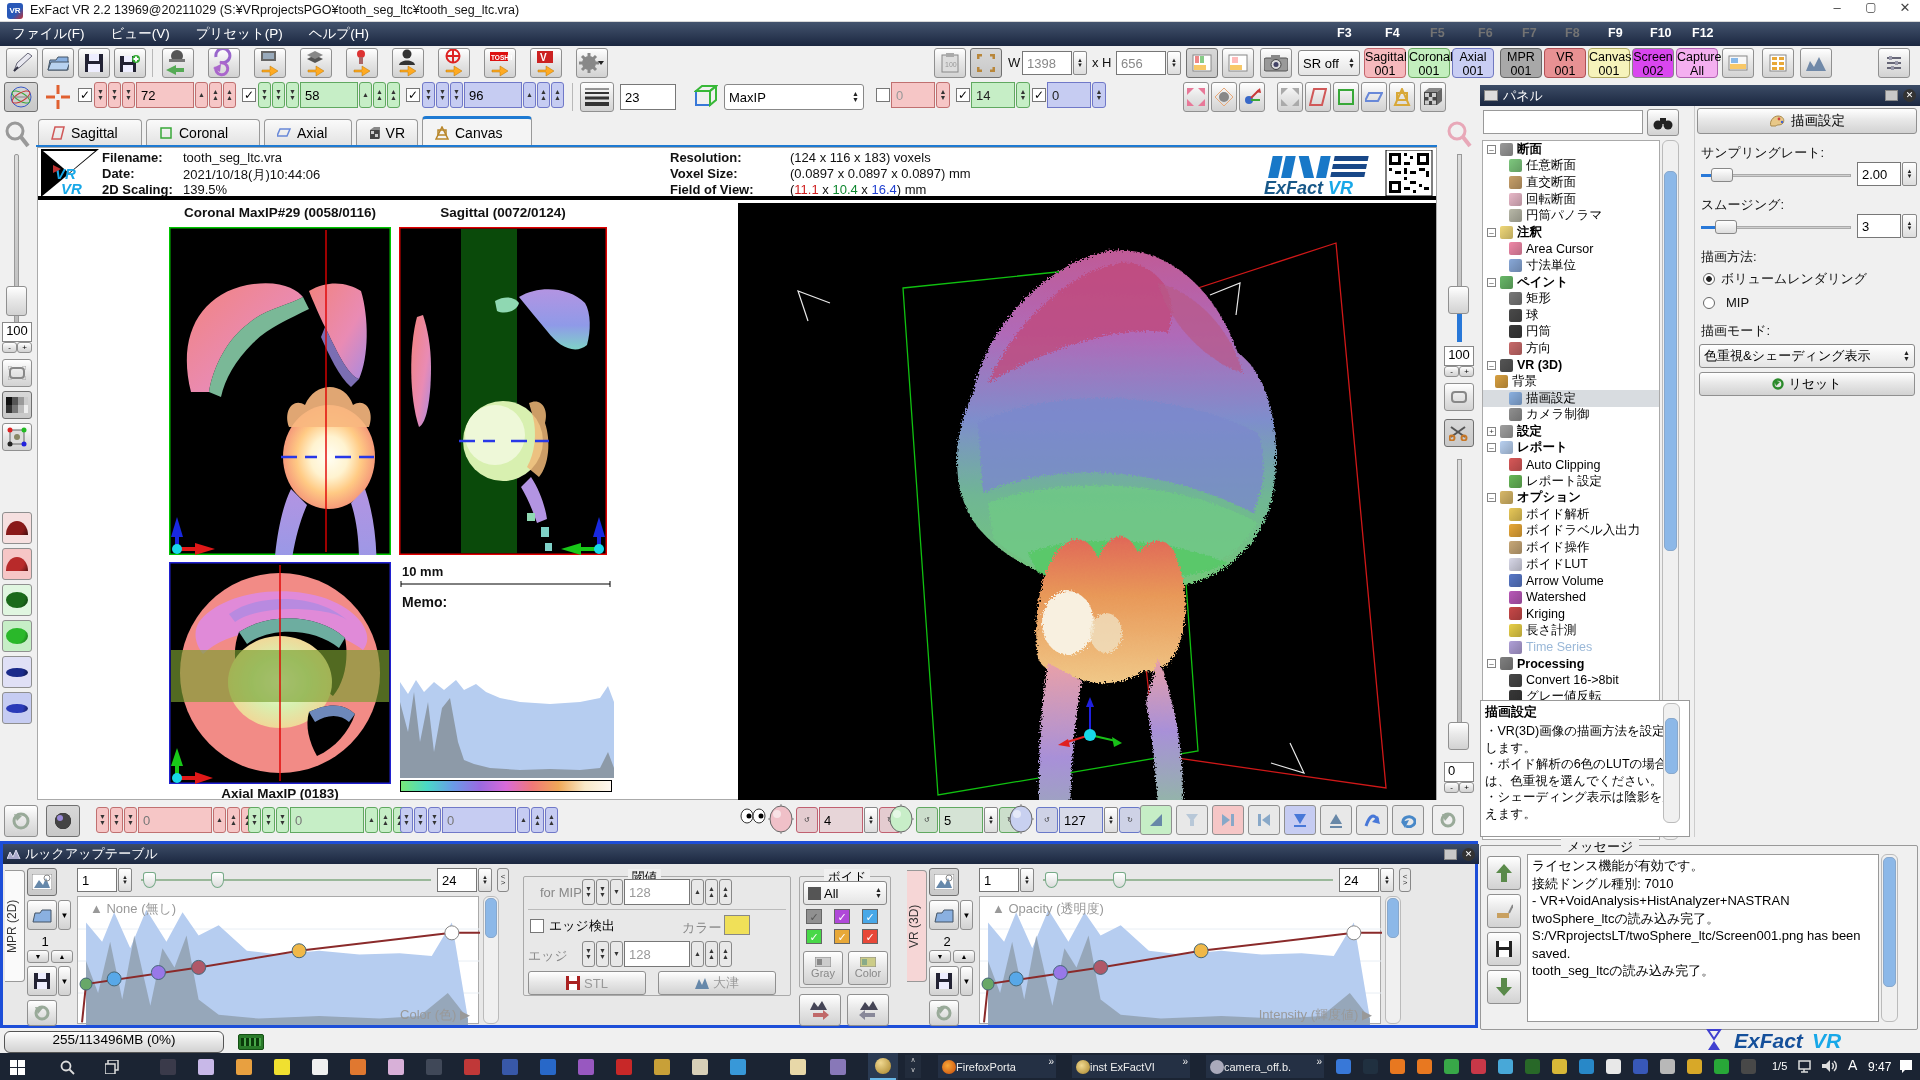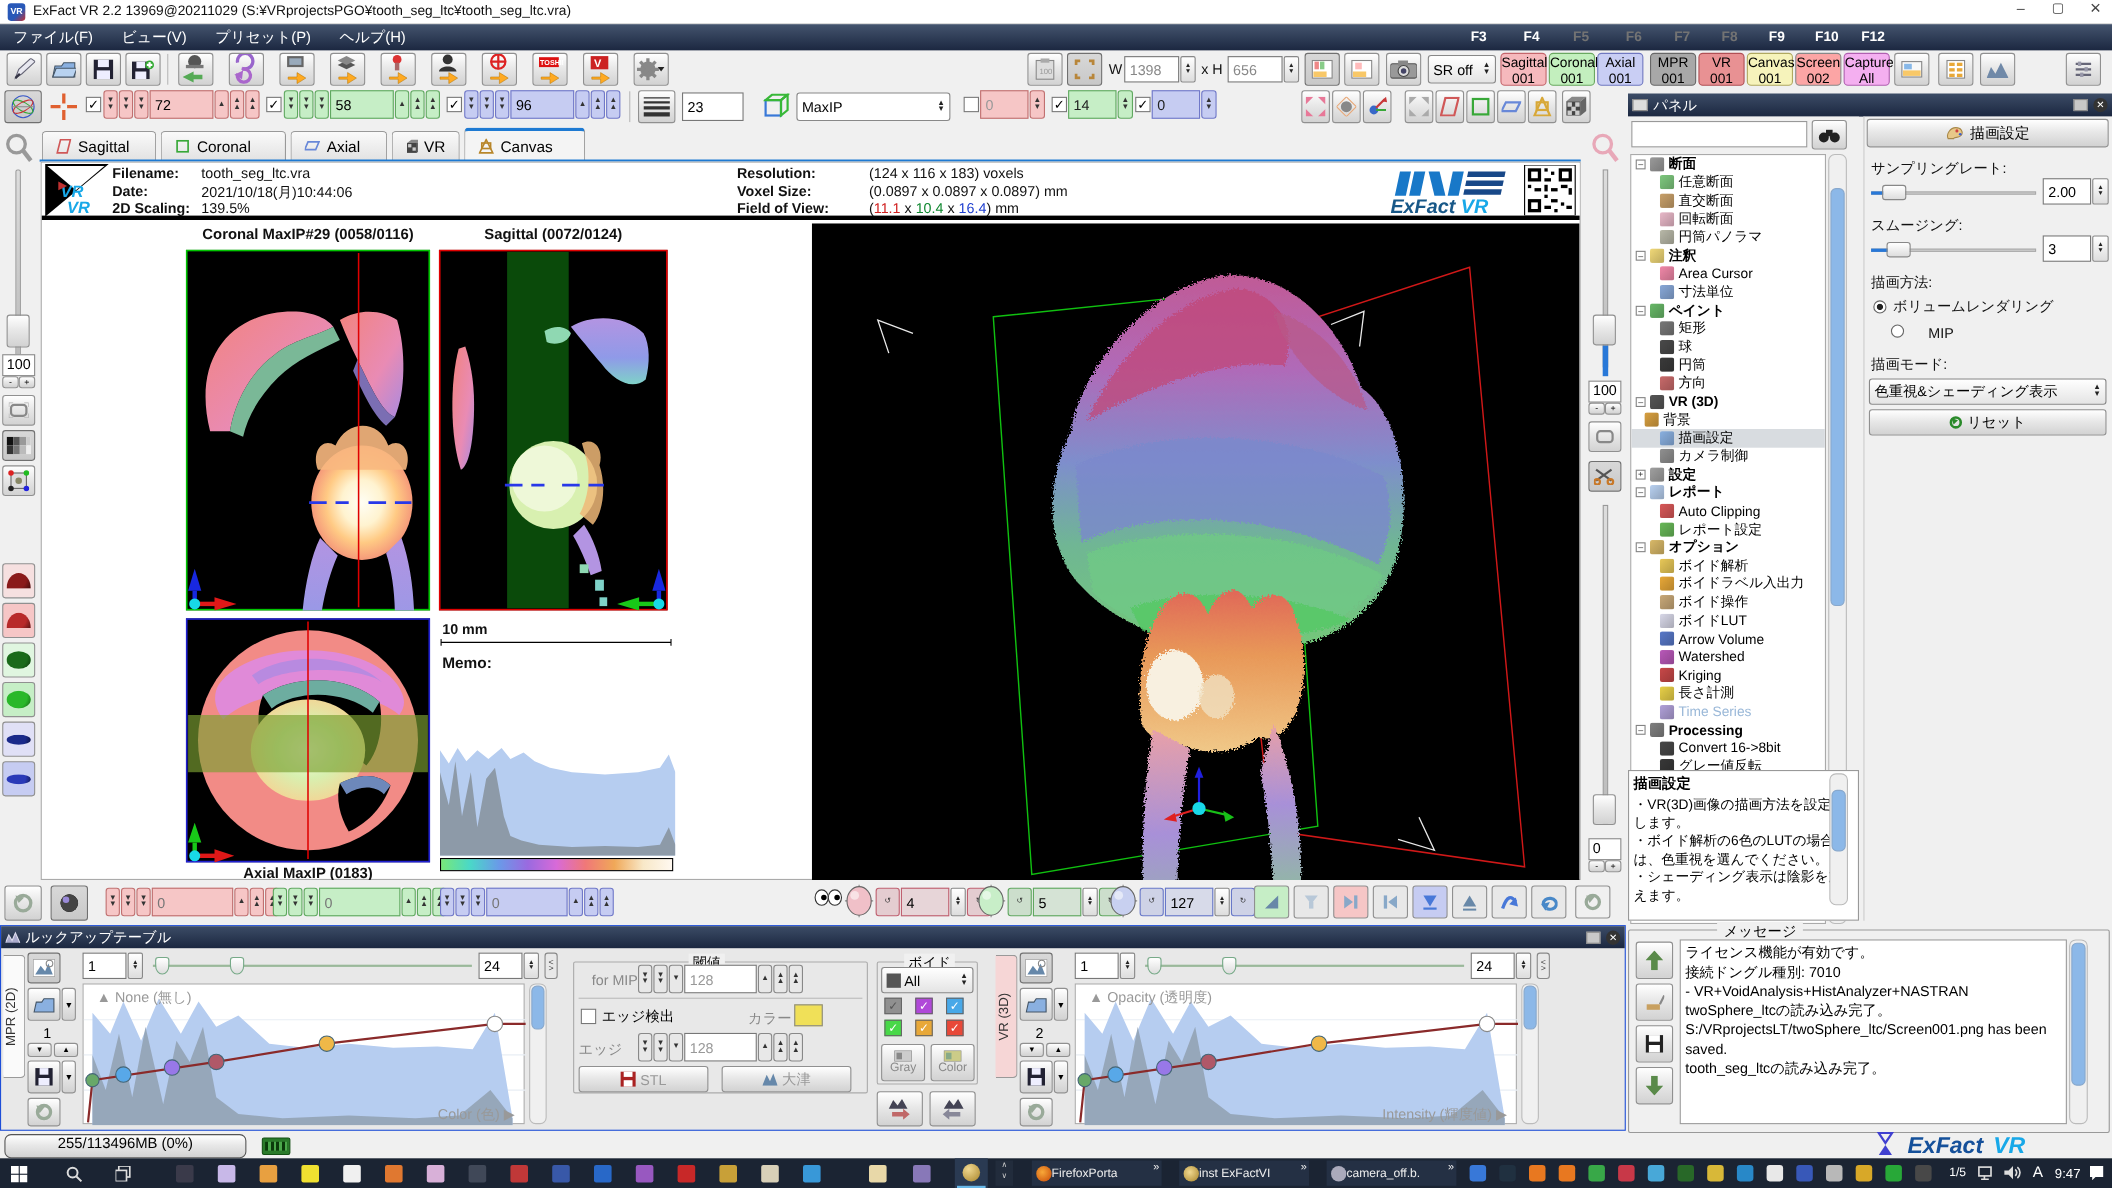--- a/index.html
+++ b/index.html
@@ -229,21 +229,21 @@
         <span>▲</span>
         <span>▼</span>
       </span>
     </div>
     <div class="a fbtn" style="left:1364px;top:2px;width:42px;height:30px;background:#f6b9bd;border-color:#c4666c">Sagittal<br>001</div>
     <div class="a fbtn" style="left:1408px;top:2px;width:42px;height:30px;background:#c3efbe;border-color:#6aa860">Coronal<br>001</div>
     <div class="a fbtn" style="left:1452px;top:2px;width:42px;height:30px;background:#c9cef4;border-color:#7078c0">Axial<br>001</div>
     <div class="a fbtn" style="left:1500px;top:2px;width:42px;height:30px;background:#a8a8a8;border-color:#686868">MPR<br>001</div>
     <div class="a fbtn" style="left:1544px;top:2px;width:42px;height:30px;background:#e89193;border-color:#b05055">VR<br>001</div>
     <div class="a fbtn" style="left:1588px;top:2px;width:42px;height:30px;background:#f6f3bb;border-color:#b0a860">Canvas<br>001</div>
-    <div class="a fbtn" style="left:1632px;top:2px;width:42px;height:30px;background:#fca5a5;border-color:#888888">Screen<br>002</div>
+    <div class="a fbtn" style="left:1632px;top:2px;width:42px;height:30px;background:#d946ef;border-color:#888888">Screen<br>002</div>
     <div class="a fbtn" style="left:1676px;top:2px;width:42px;height:30px;background:#f4aff0;border-color:#b060b0">Capture<br>All</div>
     <div class="btn ic a" style="left:1722px;top:2px;width:32px;height:30px">
       <svg width="22" height="18">
         <rect x="2" y="2" width="18" height="14" fill="#f8f8f8" stroke="#888"></rect>
         <rect x="3" y="10" width="16" height="5" fill="#f8c868"></rect>
         <rect x="4" y="4" width="7" height="5" fill="#88b8e8"></rect>
       </svg>
     </div>
     <div class="btn ic a" style="left:1762px;top:2px;width:32px;height:30px">
       <svg width="18" height="18">
@@ -1038,21 +1038,21 @@
       <div class="spin" style="width:15px;height:24px">
         <span>▲</span>
         <span>▼</span>
       </div>
     </div>
   <div class="a lbl" style="left:6px;top:142px">描画方法:</div>
   <div class="a" style="left:8px;top:164px;display:flex;align-items:center;gap:6px">
       <span style="width:12px;height:12px;border-radius:50%;border:1px solid #666;background:radial-gradient(circle,#222 35%,#fff 45%)"></span>
       <span class="lbl">ボリュームレンダリング</span>
     </div>
-  <div class="a" style="left:24px;top:189px;display:flex;align-items:flex-start;gap:22px">
+  <div class="a" style="left:8px;top:189px;display:flex;align-items:center;gap:11px">
       <span style="width:12px;height:12px;border-radius:50%;border:1px solid #666;background:#fff"></span>
       <span class="lbl">MIP</span>
     </div>
   <div class="a lbl" style="left:6px;top:216px">描画モード:</div>
   <div class="a dd" style="left:4px;top:238px;width:216px;height:24px">
       <span>色重視&amp;シェーディング表示</span>
       <span class="updn">
         <span>▲</span>
         <span>▼</span>
       </span>
@@ -1237,21 +1237,21 @@
       </svg>
     </div>
     <div class="a btn ic" style="left:1432px;top:5px;width:32px;height:30px;background:#f0f0f0">
       <svg width="16" height="16">
         <circle cx="8" cy="8" r="6" fill="none" stroke="#9a9" stroke-width="3"></circle>
         <polygon points="2,2 10,3 5,9" fill="#9a9"></polygon>
       </svg>
     </div>
   </div>
 
-<div class="a" style="left:0;top:841px;width:1478px;height:187px;background:#e8e8e8;border:1px solid #1d4ed8">
+<div class="a" style="left:0;top:841px;width:1478px;height:187px;background:#e8e8e8;border:3px solid #1d4ed8">
   <div class="a" style="left:0;top:0;width:1476px;height:20px;background:linear-gradient(#3c4c66,#1b2740);color:#fff;font-size:13px;display:flex;align-items:center;padding-left:4px">
     <svg width="14" height="12" style="margin-right:4px">
         <polyline points="0,11 3,4 6,9 9,2 13,11" fill="#aac" stroke="#dde"></polyline>
       </svg>
     <span>ルックアップテーブル</span>
     <span style="position:absolute;right:22px;width:13px;height:11px;background:#c8c8c8;border:1px solid #888"></span>
     <span style="position:absolute;right:4px;width:13px;height:13px;background:#333;border-radius:50%;color:#fff;font-size:9px;text-align:center;line-height:13px">✕</span>
   </div>
   <div id="lutbody">
       <div class="a" style="left:2px;top:22px;width:510px;height:162px">

